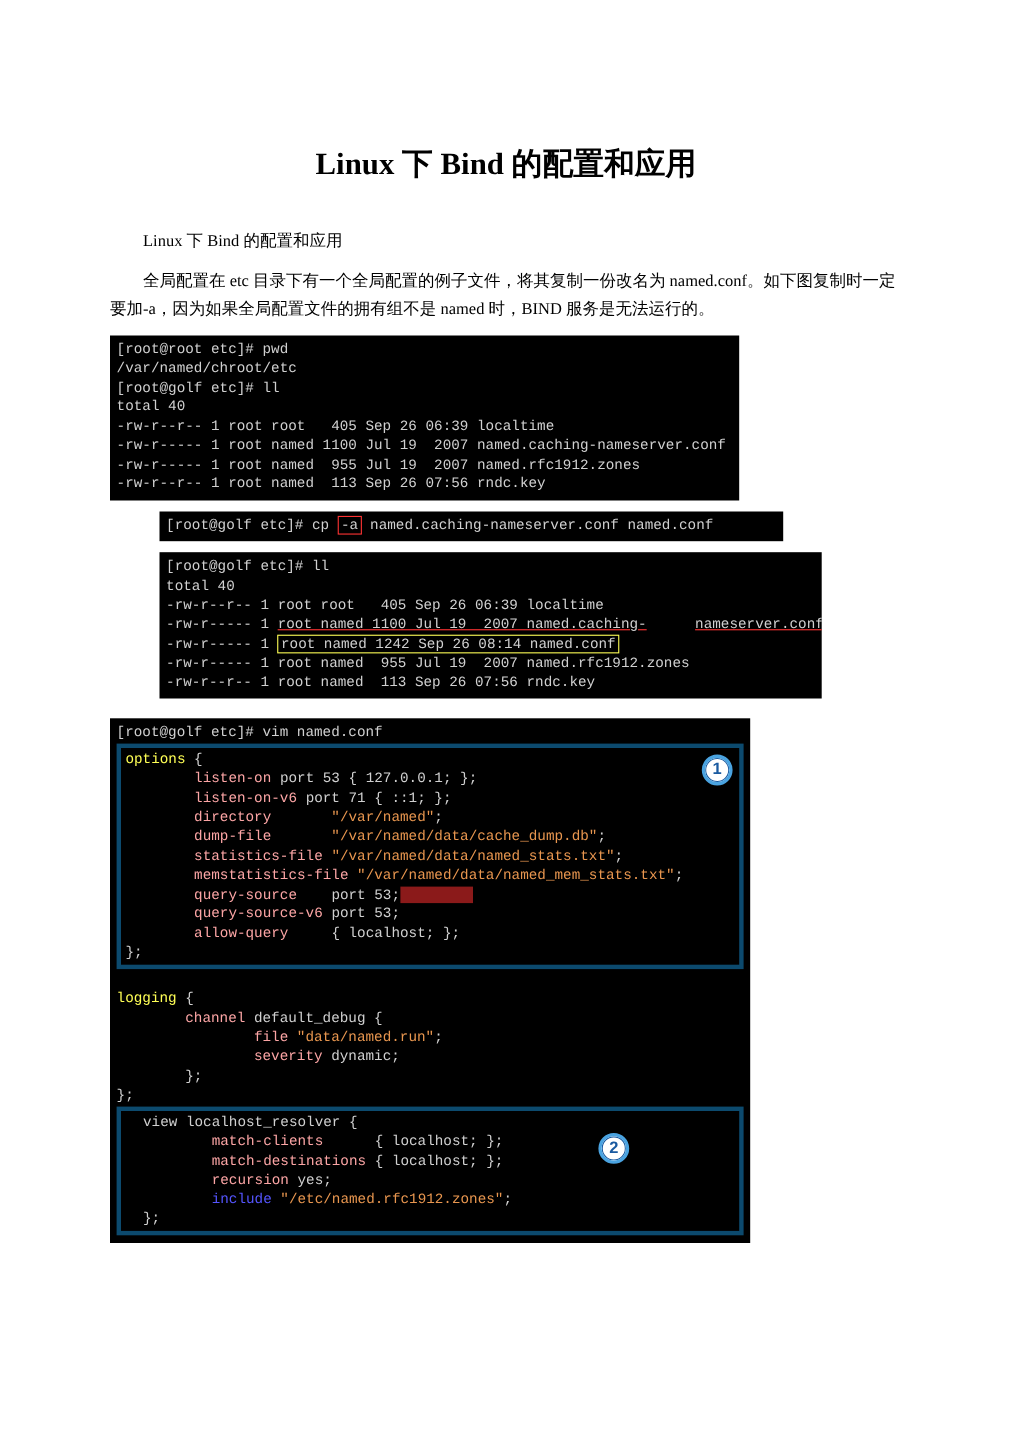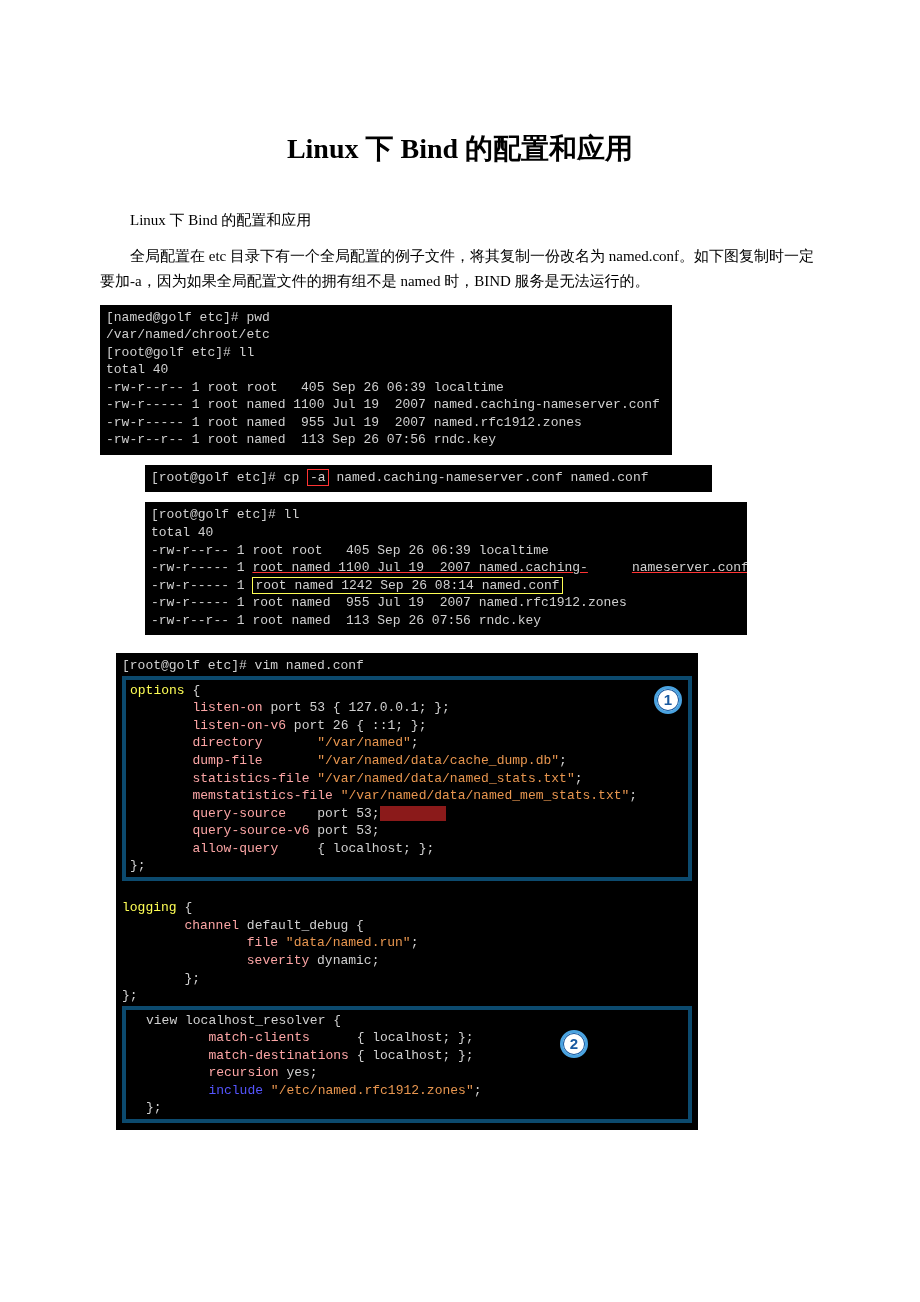--- a/index.html
+++ b/index.html
@@ -54,21 +54,21 @@
     font-weight: bold;
     font-family: Arial, sans-serif;
     text-align: center;
     line-height: 22px;
     font-size: 15px;
     box-shadow: 0 0 0 1px #1a5aa0 inset;
   }
   .t1 { margin: 4px 0 10px 0; width: 560px; }
   .t2 { margin: 0 0 10px 0; width: 555px; margin-left: 45px; }
   .t3 { margin: 0 0 18px 0; width: 590px; margin-left: 45px; }
-  .t4 { margin: 6px 0 0 16px; width: 570px; position: relative; }
+  .t4 { margin: 6px 0 0 0; width: 570px; position: relative; }
 
   .watermark {
     position: absolute;
     color: #f2f2f2;
     font-family: Arial, sans-serif;
     font-size: 28px;
     letter-spacing: 2px;
     pointer-events: none;
   }
   .rel { position: relative; }
@@ -81,21 +81,21 @@
 <body>
 
 <div class="page">
 
   <h1>Linux 下 Bind 的配置和应用</h1>
 
   <p>Linux 下 Bind 的配置和应用</p>
 
   <p class="noindent" style="text-indent:2em">全局配置在 etc 目录下有一个全局配置的例子文件，将其复制一份改名为 named.conf。如下图复制时一定要加-a，因为如果全局配置文件的拥有组不是 named 时，BIND 服务是无法运行的。</p>
 
-  <div class="term t1"><span class="c-white">[named@golf etc]# pwd</span>
+  <div class="term t1"><span class="c-white">[root@root etc]# pwd</span>
 <span class="c-white">/var/named/chroot/etc</span>
 <span class="c-white">[root@golf etc]# ll</span>
 <span class="c-white">total 40</span>
 <span class="c-white">-rw-r--r-- 1 root root   405 Sep 26 06:39 </span><span class="c-white">localtime</span>
 <span class="c-white">-rw-r----- 1 root named 1100 Jul 19  2007 </span><span class="c-white">named.caching-nameserver.conf</span>
 <span class="c-white">-rw-r----- 1 root named  955 Jul 19  2007 </span><span class="c-white">named.rfc1912.zones</span>
 <span class="c-white">-rw-r--r-- 1 root named  113 Sep 26 07:56 </span><span class="c-white">rndc.key</span></div>
 
   <div class="term t2"><span class="c-white">[root@golf etc]# cp </span><span class="box-red c-white">-a</span><span class="c-white"> named.caching-nameserver.conf named.conf</span></div>
 
@@ -104,21 +104,21 @@
 <span class="c-white">-rw-r--r-- 1 root root   405 Sep 26 06:39 </span><span class="c-white">localtime</span>
 <span class="c-white">-rw-r----- 1 </span><span class="c-white" style="text-decoration:underline; text-decoration-color:#ff3333;">root named 1100 Jul 19  2007 named.caching-</span><span class="c-white" style="text-decoration:underline; text-decoration-color:#ff3333;margin-left:44px;">nameserver.conf</span>
 <span class="c-white">-rw-r----- 1 </span><span class="box-yel c-white">root named 1242 Sep 26 08:14 named.conf</span>
 <span class="c-white">-rw-r----- 1 </span><span class="c-white">root named  955 Jul 19  2007 </span><span class="c-white">named.rfc1912.zones</span>
 <span class="c-white">-rw-r--r-- 1 root named  113 Sep 26 07:56 </span><span class="c-white">rndc.key</span></div>
 
 
   <div class="term t4"><span class="c-white">[root@golf etc]# vim named.conf</span>
 <span class="box-big" style="display:block; position:relative;"><span class="c-yellow">options</span> <span class="c-white">{</span>                                               <span style="position:absolute; right:6px; top:6px;"><span class="badge">1</span></span>
 <span class="c-cyan">        listen-on</span> <span class="c-white">port 53 { 127.0.0.1; };</span>
-<span class="c-cyan">        listen-on-v6</span> <span class="c-white">port 26 { ::1; };</span>
+<span class="c-cyan">        listen-on-v6</span> <span class="c-white">port 71 { ::1; };</span>
 <span class="c-cyan">        directory</span>       <span class="c-orange">"/var/named"</span><span class="c-white">;</span>
 <span class="c-cyan">        dump-file</span>       <span class="c-orange">"/var/named/data/cache_dump.db"</span><span class="c-white">;</span>
 <span class="c-cyan">        statistics-file</span> <span class="c-orange">"/var/named/data/named_stats.txt"</span><span class="c-white">;</span>
 <span class="c-cyan">        memstatistics-file</span> <span class="c-orange">"/var/named/data/named_mem_stats.txt"</span><span class="c-white">;</span>
 <span class="c-cyan">        query-source</span>    <span class="c-white">port 53;</span><span class="hl-red">        </span>
 <span class="c-cyan">        query-source-v6</span> <span class="c-white">port 53;</span>
 <span class="c-cyan">        allow-query</span>     <span class="c-white">{ localhost; };</span>
 <span class="c-white">};</span></span>
 <span class="c-yellow">logging</span> <span class="c-white">{</span>
 <span class="c-cyan">        channel</span> <span class="c-white">default_debug {</span>

